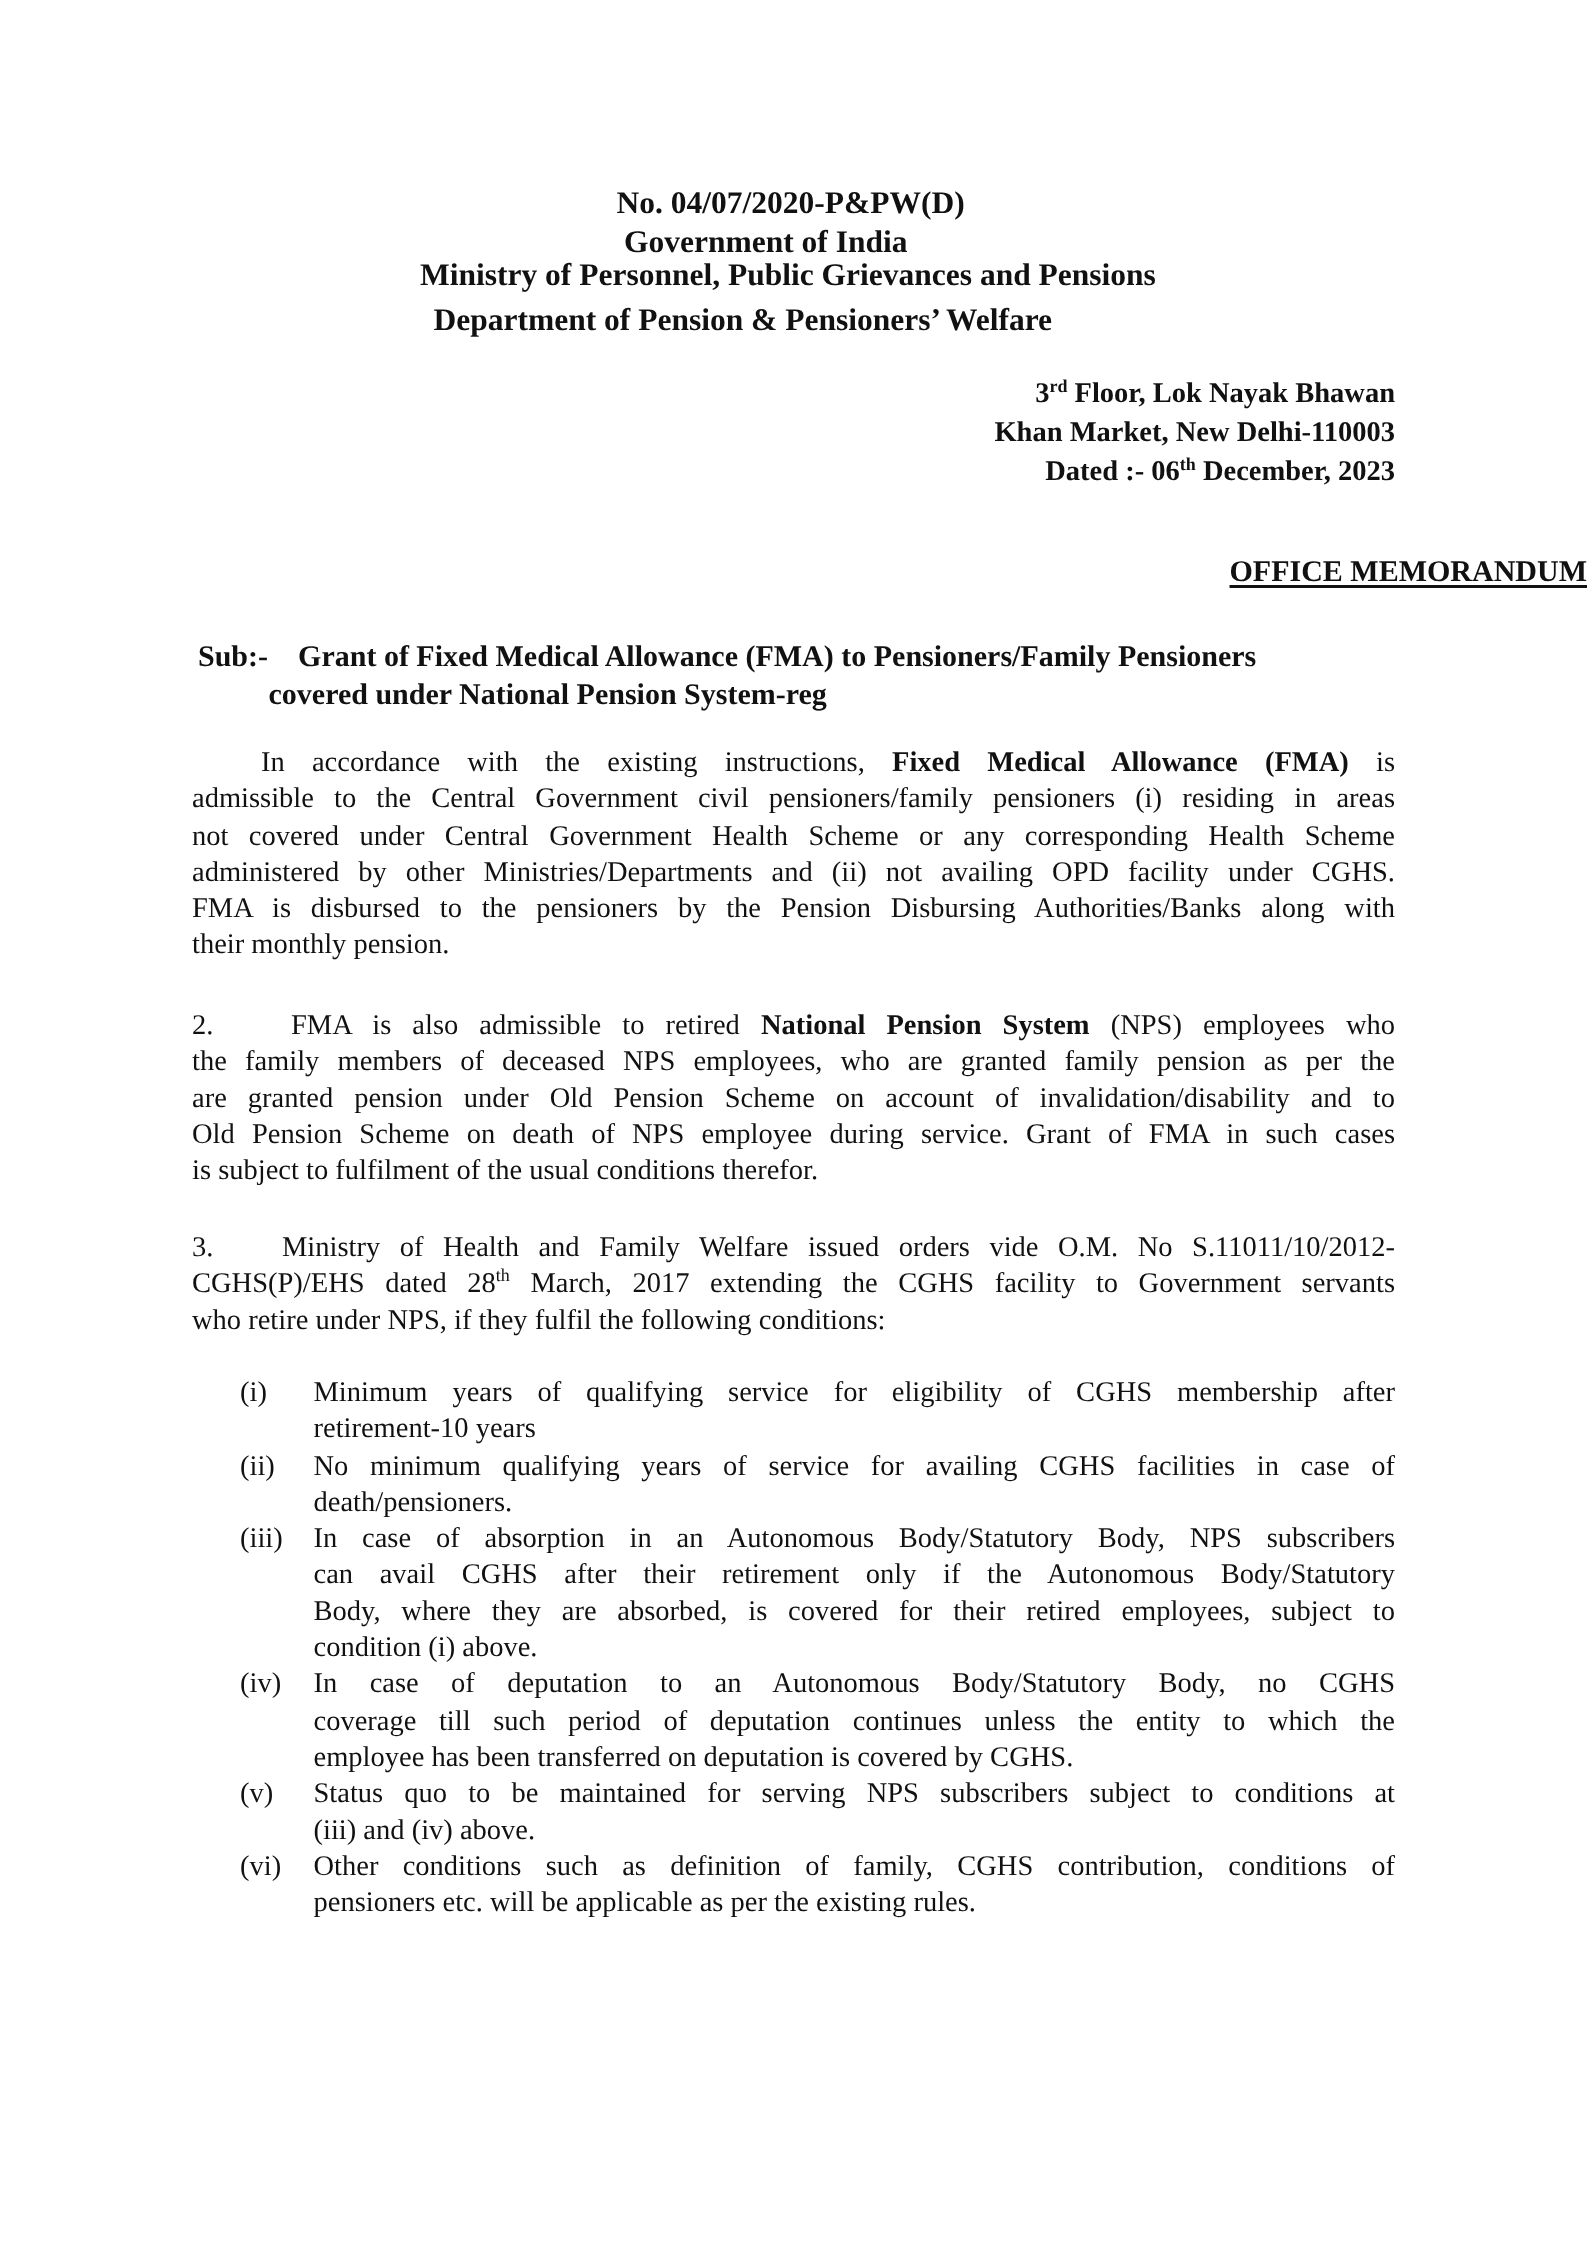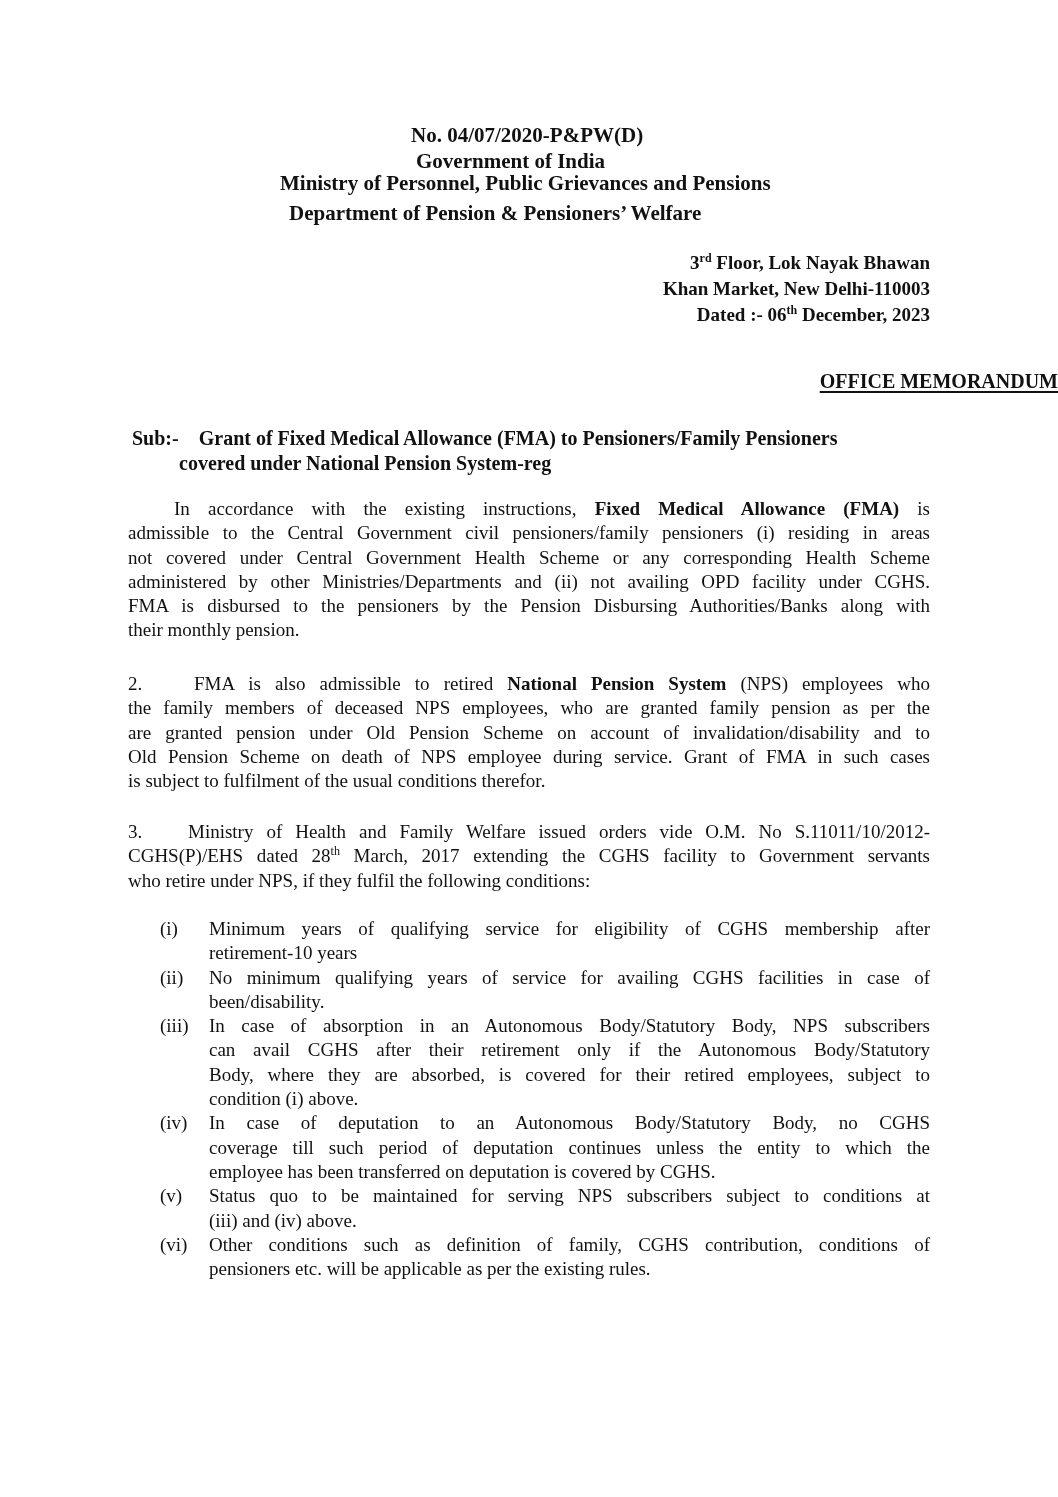--- a/index.html
+++ b/index.html
@@ -84,21 +84,21 @@
       <span class="num">(i)</span>
       <span class="txt">
         <span class="line">Minimum years of qualifying service for eligibility of CGHS membership after</span>
         <span class="line last">retirement-10 years</span>
       </span>
     </div>
     <div class="li">
       <span class="num">(ii)</span>
       <span class="txt">
         <span class="line">No minimum qualifying years of service for availing CGHS facilities in case of</span>
-        <span class="line last">been/disability.</span>
+        <span class="line last">death/pensioners.</span>
       </span>
     </div>
     <div class="li">
       <span class="num">(iii)</span>
       <span class="txt">
         <span class="line">In case of absorption in an Autonomous Body/Statutory Body, NPS subscribers</span>
         <span class="line">can avail CGHS after their retirement only if the Autonomous Body/Statutory</span>
         <span class="line">Body, where they are absorbed, is covered for their retired employees, subject to</span>
         <span class="line last">condition (i) above.</span>
       </span>

